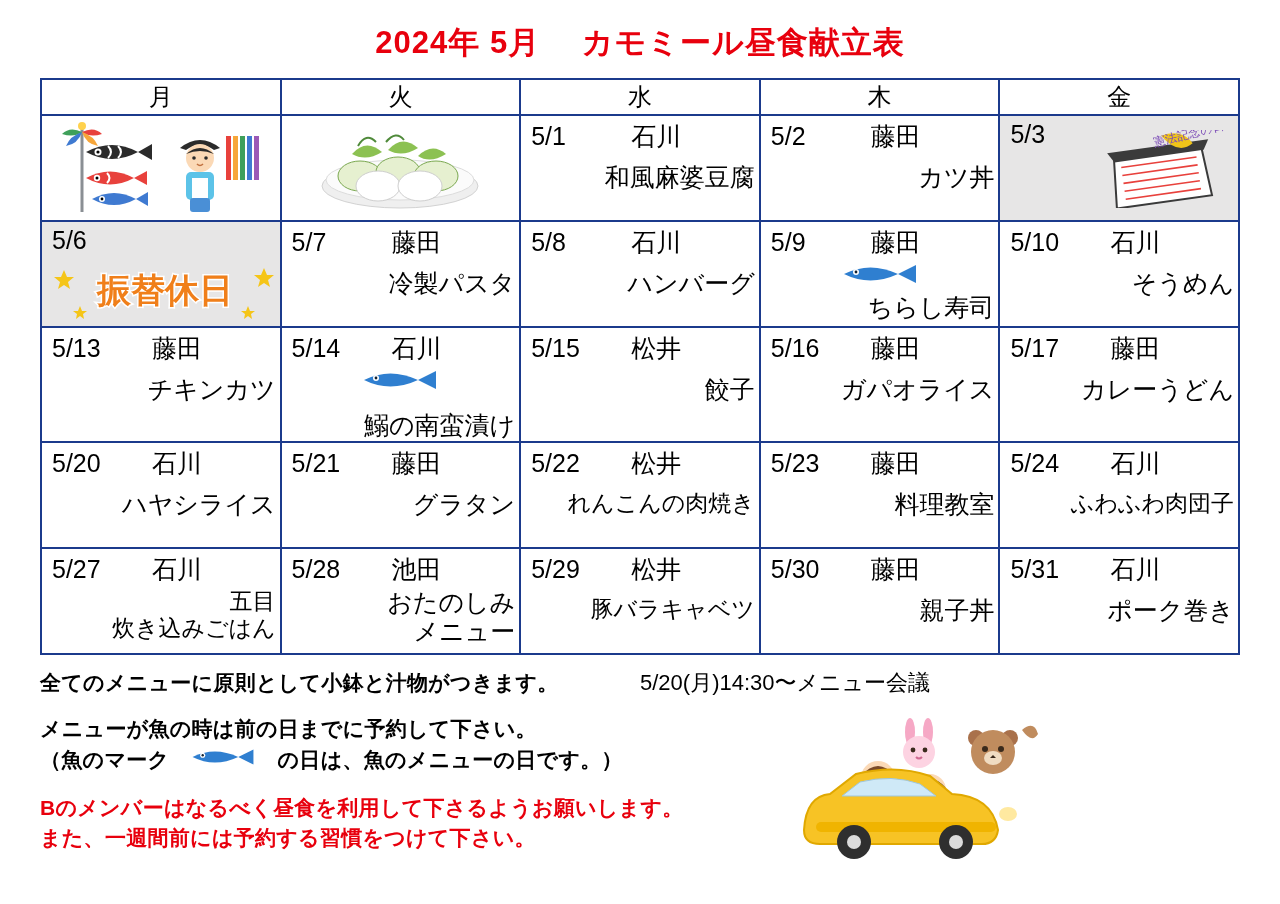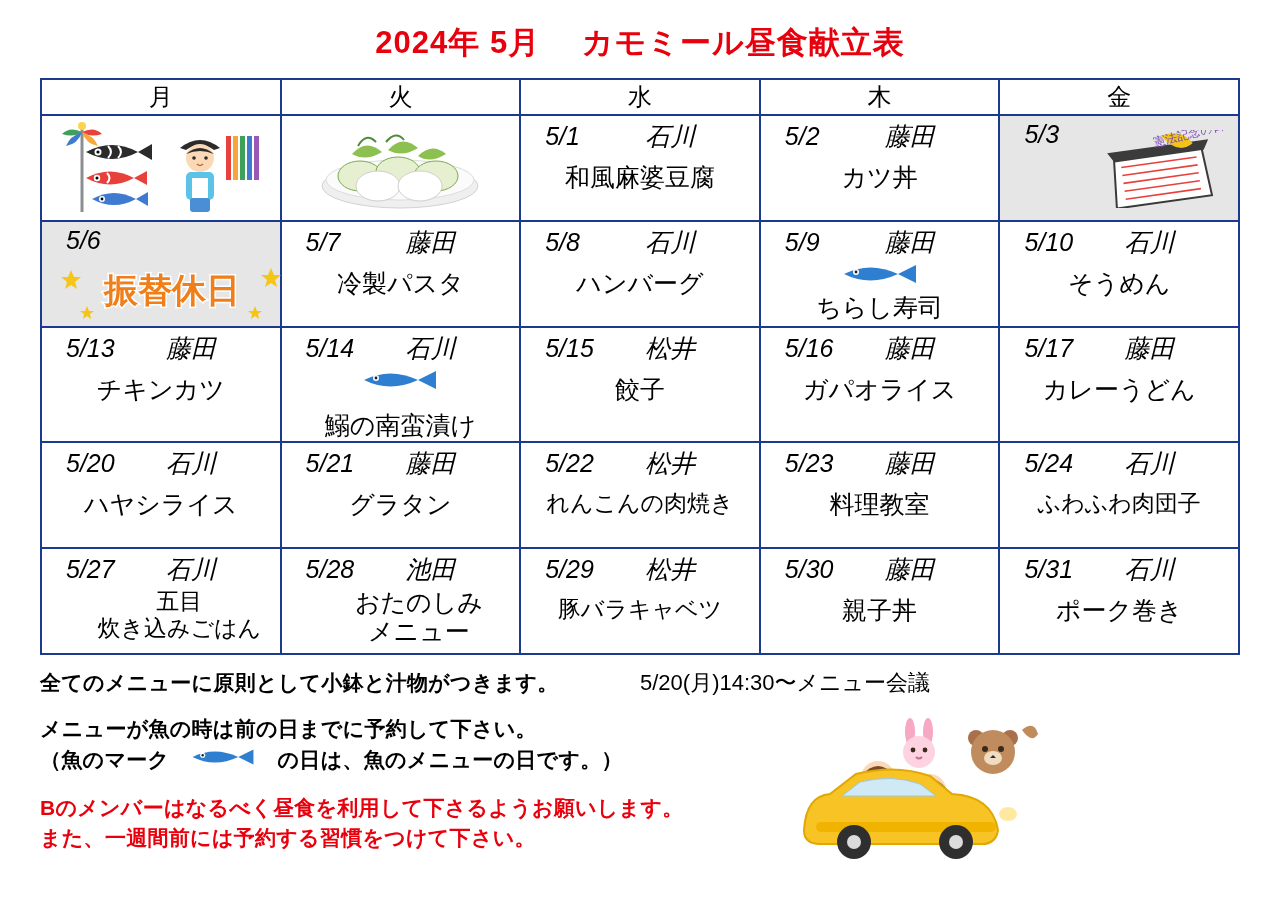--- a/index.html
+++ b/index.html
@@ -55,28 +55,27 @@
     position: relative;
   }
   td.cell.holiday {
     background: #e7e6e6;
   }
   .cell-head {
     display: flex;
     justify-content: flex-start;
     align-items: baseline;
     font-size: 25px;
-    padding: 4px 10px 0 24px;
+    padding: 4px 10px 0 10px;
     white-space: nowrap;
-    font-style: italic;
   }
   .cell-date { min-width: 74px; }
   .cell-staff { margin-left: 26px; }
   .cell-body {
-    text-align: center;
+    text-align: right;
     font-size: 25px;
     line-height: 1.18;
     padding: 10px 4px 0 4px;
     white-space: pre-line;
   }
   .cell-body.two-line { padding-top: 2px; margin-left: 37px; }
   .fishrow {
     display: flex;
     align-items: center;
     justify-content: center;
@@ -263,21 +262,21 @@
             </svg>
           </div>
         </td>
       </tr>
 
       <tr>
         <td class="cell holiday">
           <div class="cell-head">
             <span class="cell-date">5/6</span>
           </div>
-          <div style="position:absolute;left:15px;right:0;top:36px;text-align:right;">
+          <div style="position:absolute;left:7px;right:0;top:36px;text-align:right;">
             <svg width="230" height="62" viewBox="0 0 230 62" aria-hidden="true">
               <g fill="#f5c518">
                 <polygon points="14,12 17,19 24,19 18,24 20,31 14,27 8,31 10,24 4,19 11,19"></polygon>
                 <polygon points="214,10 217,17 224,17 218,22 220,29 214,25 208,29 210,22 204,17 211,17"></polygon>
                 <polygon points="30,48 32,53 37,53 33,56 34,61 30,58 26,61 27,56 23,53 28,53"></polygon>
                 <polygon points="198,48 200,53 205,53 201,56 202,61 198,58 194,61 195,56 191,53 196,53"></polygon>
               </g>
               <text x="115" y="44" text-anchor="middle" font-size="34" font-weight="bold" fill="#f07f1a" stroke="#ffffff" stroke-width="3" paint-order="stroke" font-family="'Liberation Sans',sans-serif">振替休日</text>
             </svg>
           </div>

